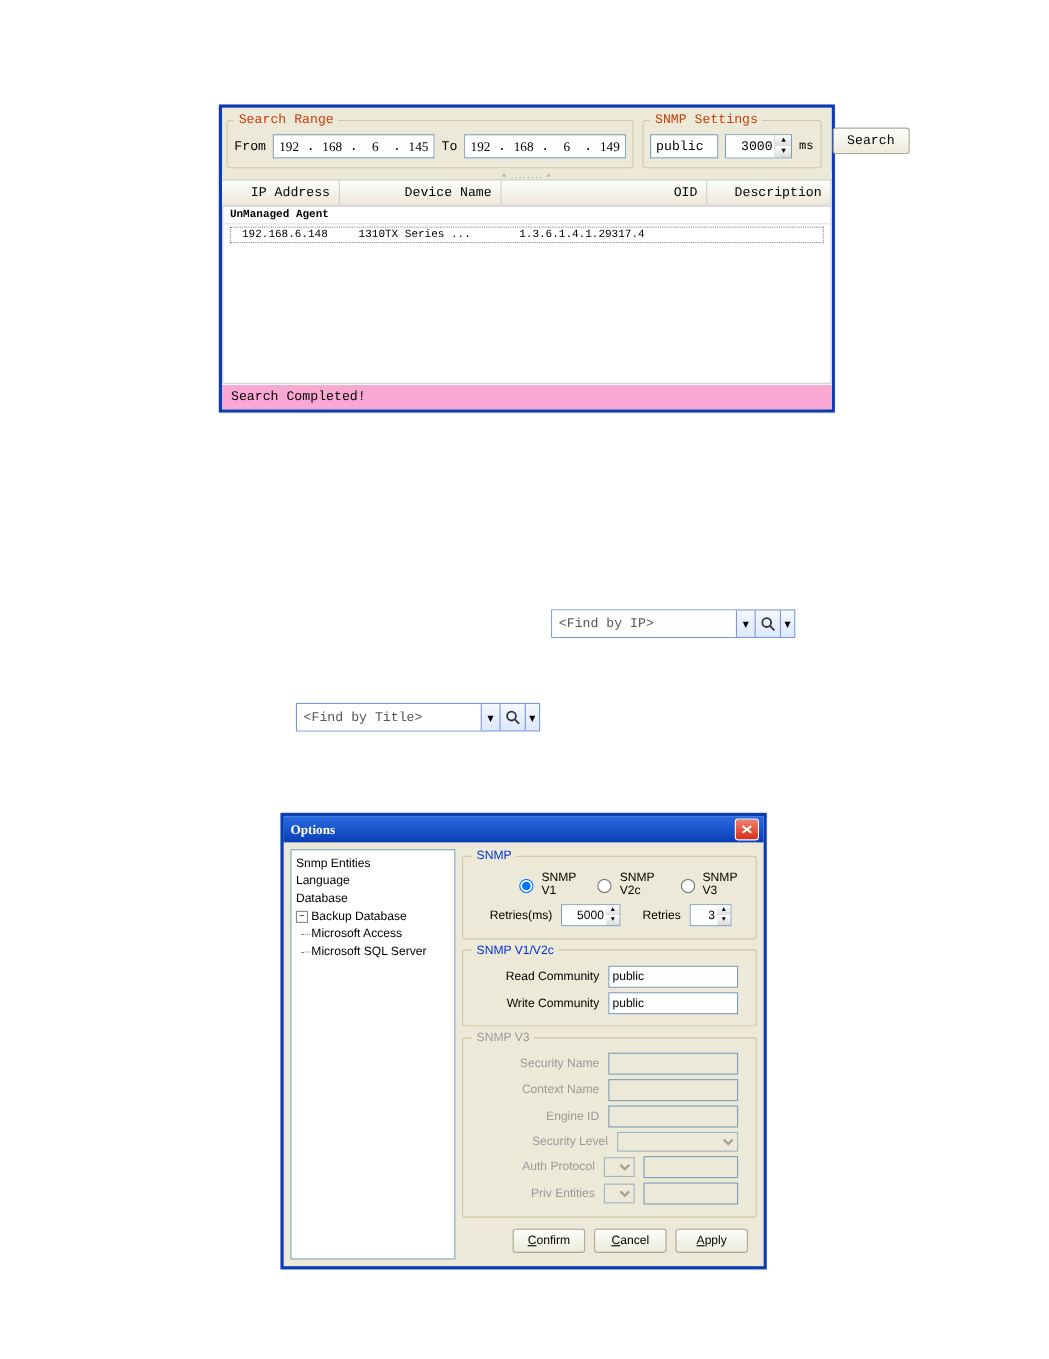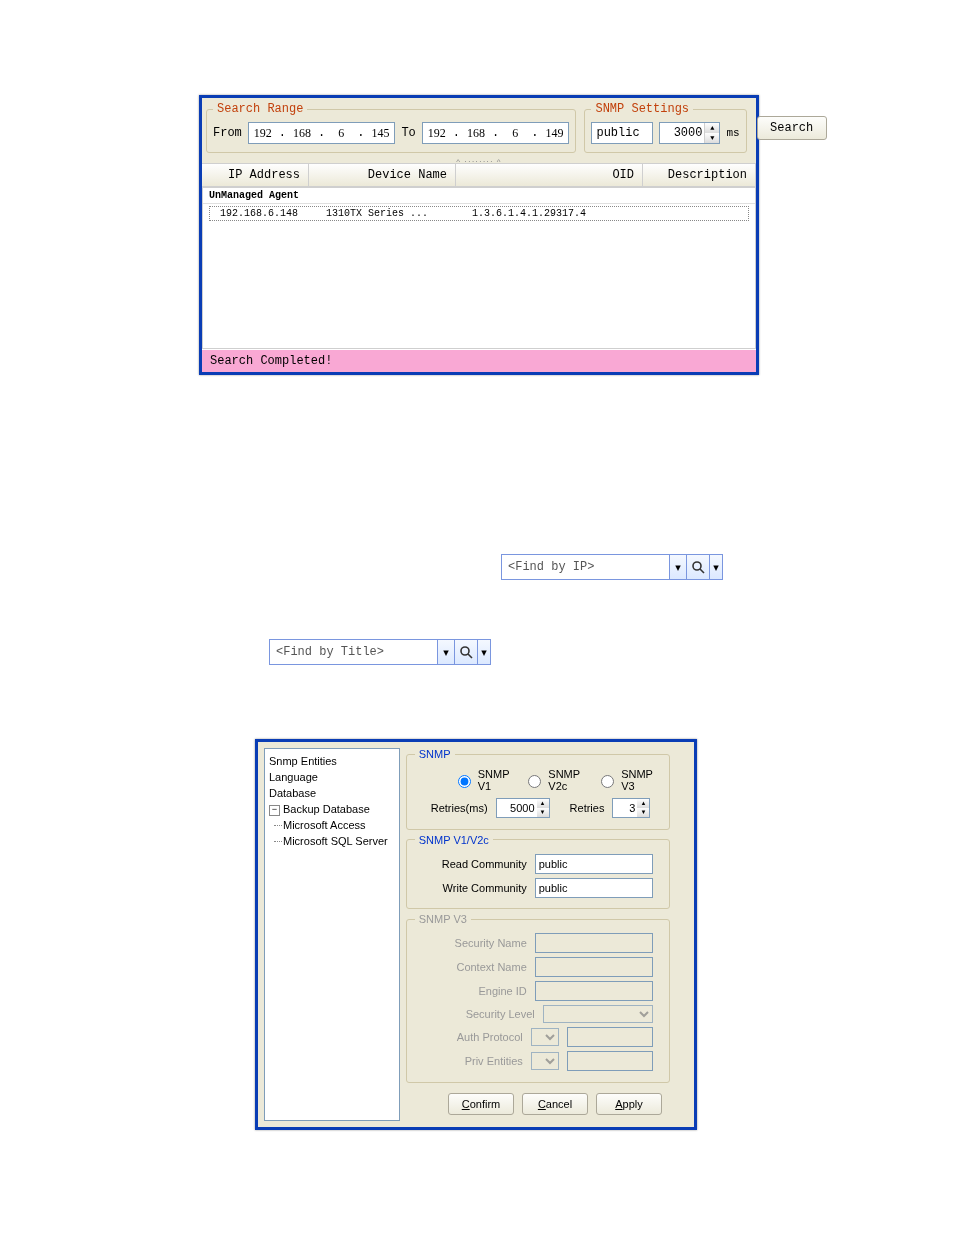--- a/index.html
+++ b/index.html
@@ -77,21 +77,21 @@
   .findbar .drop2{width:12px;display:flex;align-items:center;justify-content:center;cursor:pointer;}
   
   .opts-body{display:flex;background:#ece9d8;}
   .opts-tree{
     width:140px;background:#fff;border:1px solid #7f9db9;margin:6px;padding:4px;font-size:11px;line-height:16px;
   }
   .opts-tree .node{white-space:nowrap;}
   .opts-tree .child{margin-left:14px;position:relative;}
   .opts-tree .child::before{content:"";position:absolute;left:-9px;top:8px;width:8px;border-top:1px dotted #888;}
   .opts-tree .exp{display:inline-block;width:9px;height:9px;border:1px solid #888;text-align:center;line-height:7px;font-size:9px;margin-right:3px;vertical-align:middle;}
-  .opts-right{flex:1;padding:2px 24px 6px 0;}
+  .opts-right{flex:1;padding:2px 6px 6px 0;}
   fieldset.opt{
     border:1px solid #d0c8a8;border-radius:3px;margin:4px 0;font-size:11px;
   }
   fieldset.opt legend{color:#0033cc;padding:0 4px;}
   fieldset.opt.disabled{color:#999;}
   fieldset.opt.disabled legend{color:#999;}
   .field-row{display:flex;align-items:center;gap:8px;margin:4px 8px;justify-content:flex-end;}
   .field-row label{min-width:100px;text-align:right;}
   .small-input{border:1px solid #7f9db9;background:#fff;height:18px;width:110px;font-size:11px;padding:0 3px;}
   .small-input.dis{background:#ece9d8;}
@@ -196,20 +196,28 @@
     <div class="mag">
       <svg width="14" height="14">
           <circle cx="6" cy="6" r="4" fill="none" stroke="#333" stroke-width="1.6"></circle>
           <line x1="9" y1="9" x2="13" y2="13" stroke="#333" stroke-width="1.6"></line>
         </svg>
     </div>
     <div class="drop2">▾</div>
   </div>
 
   <div class="win" style="left:255px;top:739px;width:436px;">
+    <div class="titlebar opts-title" style="font-family:Tahoma;letter-spacing:0;font-size:12px;">
+      <div class="title">Options</div>
+      <div class="winbtn close">
+        <svg width="10" height="8">
+            <path d="M1 1 L9 7 M9 1 L1 7" stroke="#fff" stroke-width="1.8"></path>
+          </svg>
+      </div>
+    </div>
     <div class="opts-body">
       <div class="opts-tree">
         <div class="node">Snmp Entities</div>
         <div class="node">Language</div>
         <div class="node">Database</div>
         <div class="node">
           <span class="exp">−</span><span>Backup Database</span>
         </div>
         <div class="node child">Microsoft Access</div>
         <div class="node child">Microsoft SQL Server</div>

